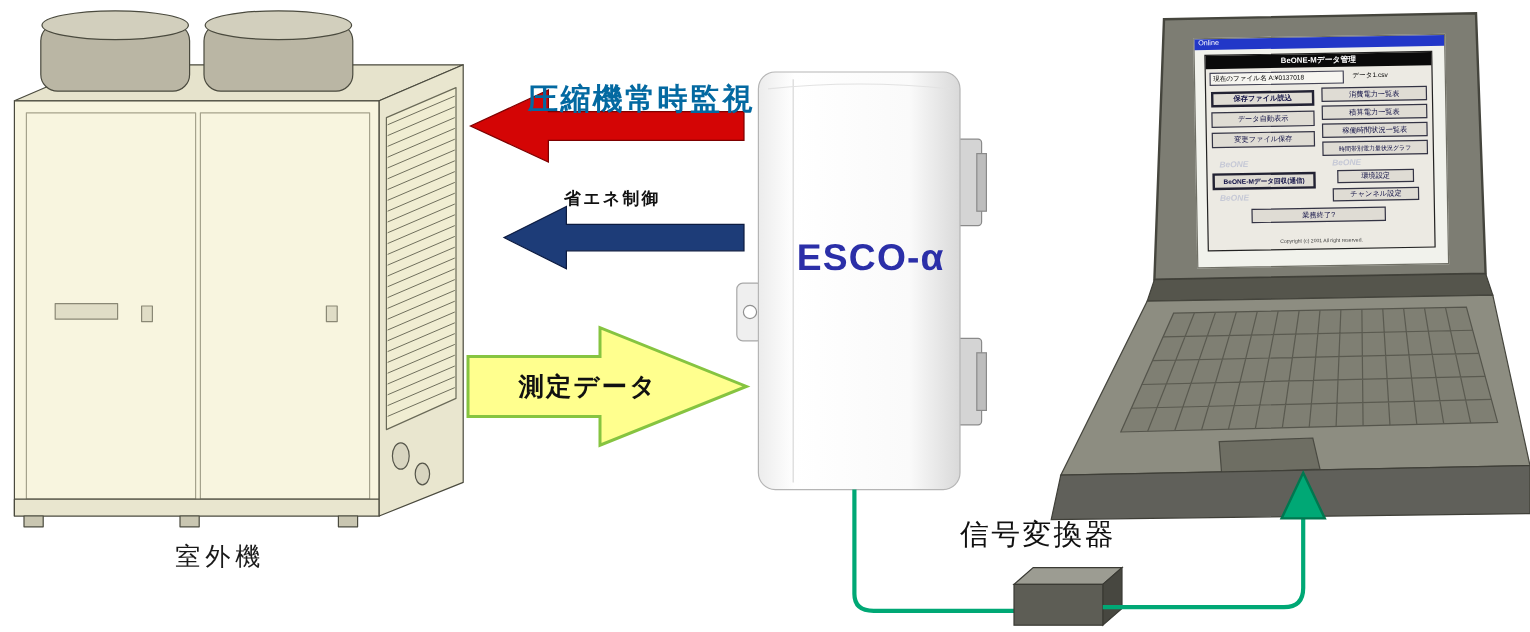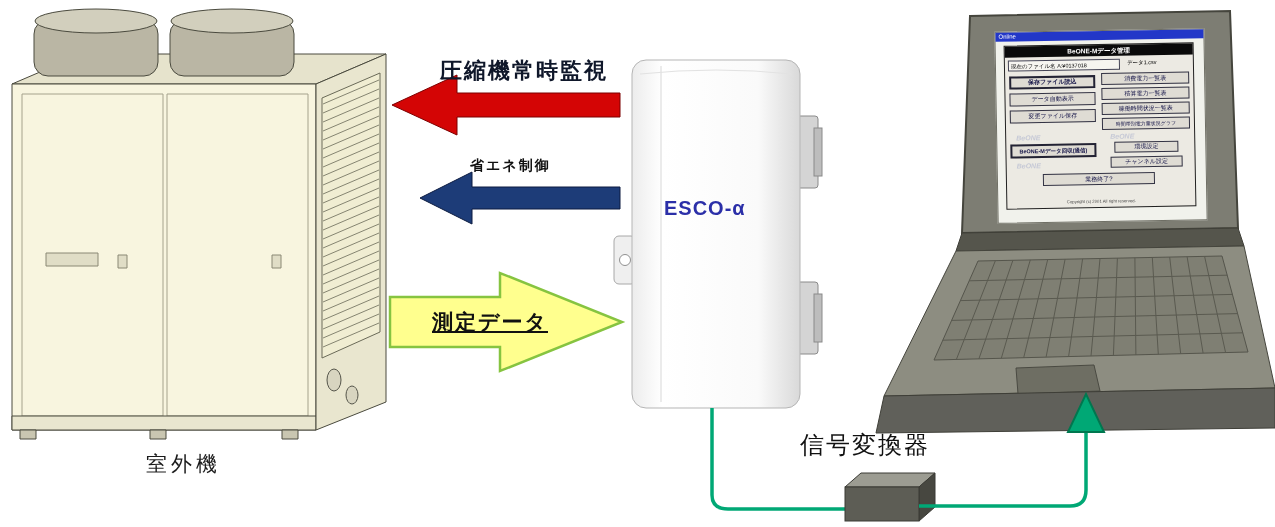--- a/index.html
+++ b/index.html
@@ -2,24 +2,24 @@
 <html><head>
 <meta charset="utf-8">
 <style>
   html,body{margin:0;padding:0;background:#ffffff;}
   #canvas{position:relative;width:1275px;height:527px;background:#ffffff;overflow:hidden;
           font-family:"Liberation Sans",sans-serif;}
   #art{position:absolute;left:0;top:0;}
 
   .lbl{position:absolute;font-weight:bold;color:#111;white-space:nowrap;}
   #lbl-outdoor{left:146px;top:450px;font-size:21px;font-weight:normal;letter-spacing:4px;color:#1a1a1a;}
-  #lbl-monitor{left:440px;top:56px;font-size:22px;color:#0f172a;letter-spacing:2px;}
+  #lbl-monitor{left:440px;top:66px;font-size:25px;color:#0369a1;letter-spacing:2px;}
   #lbl-energy{left:470px;top:157px;font-size:14px;letter-spacing:2px;}
-  #lbl-data{left:432px;top:308px;font-size:21px;letter-spacing:2px;text-decoration:underline;}
-  #lbl-esco{left:664px;top:197px;font-size:20px;color:#2b2fa8;letter-spacing:1px;}
+  #lbl-data{left:432px;top:308px;font-size:21px;letter-spacing:2px;}
+  #lbl-esco{left:664px;top:197px;font-size:31px;color:#2b2fa8;letter-spacing:1px;}
   #lbl-converter{left:800px;top:429px;font-size:24px;font-weight:normal;letter-spacing:2px;}
 
   
   .mini-screen{position:absolute;left:996px;top:30px;width:208px;height:190px;background:#f1f2ec;
                border:1px solid #6f6f65;transform:rotate(-1deg);transform-origin:center;}
   .ms-osbar{position:absolute;left:0;top:0;right:0;height:9px;background:#2237c8;color:#fff;
             font-size:6px;line-height:9px;padding-left:3px;overflow:hidden;}
   .ms-window{position:absolute;left:8px;top:13px;width:188px;height:162px;background:#eceae3;border:1px solid #222;}
   .ms-title{position:absolute;left:0;top:0;right:0;height:11px;background:#0a0a0a;color:#fff;
             font-size:6.5px;font-weight:bold;text-align:center;line-height:11px;overflow:hidden;}

